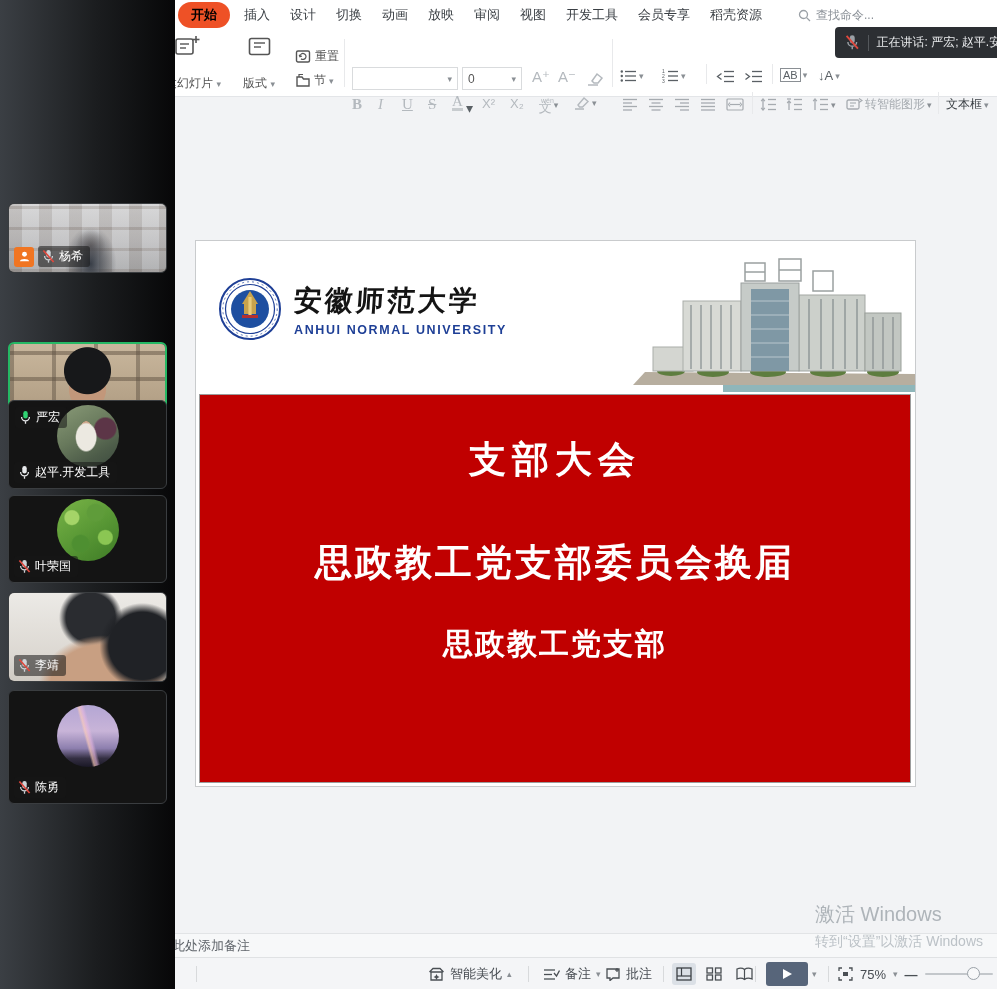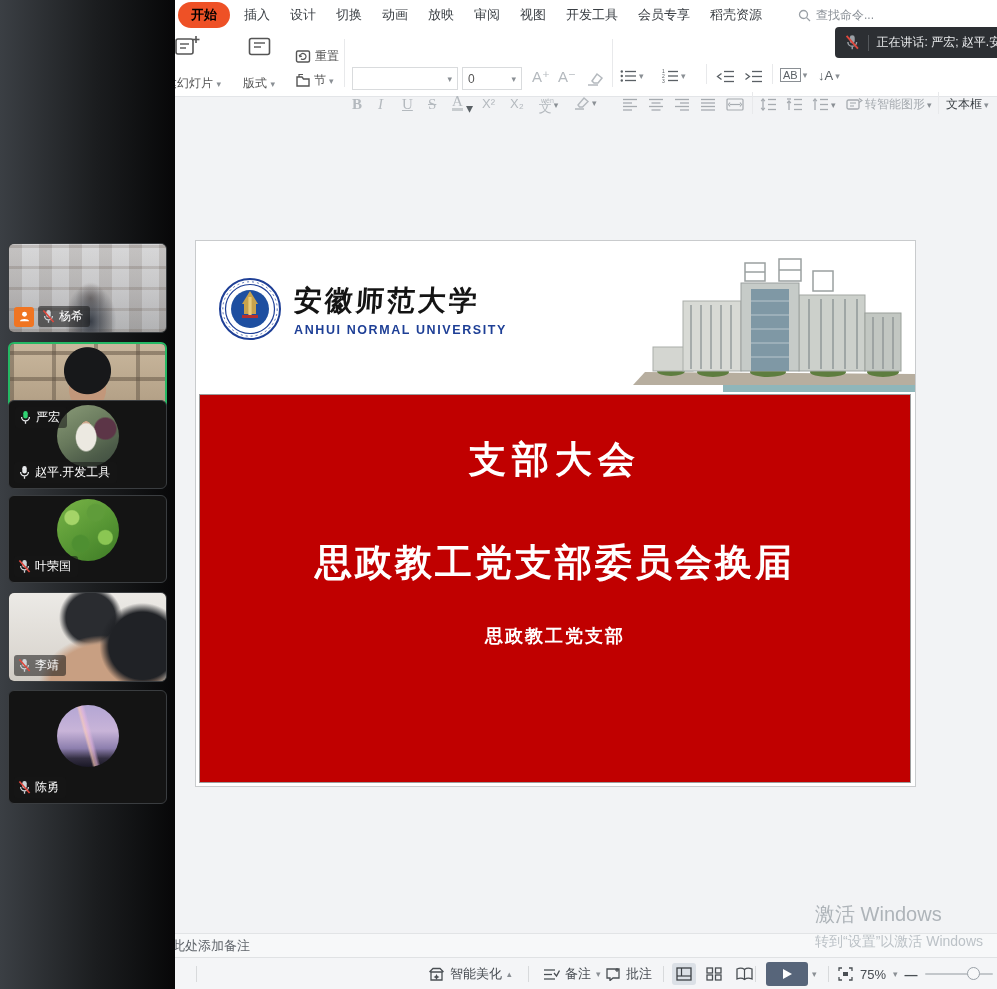--- a/index.html
+++ b/index.html
@@ -37,21 +37,21 @@
   .slide { position:absolute; left:195px; top:142px; width:721px; height:547px; background:#fff; border:1px solid #c9cbcd; }
   .slide-head { position:absolute; top:0; left:0; right:0; height:151px; background:#fff; }
   .logo { position:absolute; left:22px; top:36px; display:flex; align-items:center; gap:12px; }
   .logo-text .cn { font-family:"Liberation Serif","DejaVu Serif",serif; font-weight:bold; font-size:28px; color:#141414; letter-spacing:3px; transform:skewX(-4deg); }
   .logo-text .en { font-size:12.5px; font-weight:bold; color:#1e3f96; letter-spacing:1.6px; margin-top:3px; }
   .building { position:absolute; right:0; bottom:0; }
   .redbox { position:absolute; left:3px; right:4px; top:153px; bottom:3px; background:#c00000; border:1px solid #9b9b9b;
     font-family:"Liberation Serif","DejaVu Serif",serif; color:#fff; text-align:center; }
   .redbox .t1 { position:absolute; top:40px;  width:100%; font-size:37px; font-weight:bold; letter-spacing:6px; }
   .redbox .t2 { position:absolute; top:143px; width:100%; font-size:37px; font-weight:bold; letter-spacing:3px; }
-  .redbox .t3 { position:absolute; top:229px; width:100%; font-size:18px; font-weight:bold; letter-spacing:2px; }
+  .redbox .t3 { position:absolute; top:229px; width:100%; font-size:30px; font-weight:bold; letter-spacing:2px; }
   .redbox .t4 { position:absolute; top:297px; width:100%; font-size:24px; font-weight:bold; }
   
   .wm { position:absolute; z-index:7; pointer-events:none; }
   .wm .l1 { font-size:20px; color:#aeb4b9; }
   .wm .l2 { font-size:14px; color:#bcc2c7; margin-top:5px; white-space:nowrap; }
   
   .notesbar { position:absolute; left:0; right:0; bottom:32px; height:24px; background:#f7f8f9; border-top:1px solid #e2e4e6;
     display:flex; align-items:center; font-size:13px; color:#5f646a; z-index:2; }
   .notesbar span { position:absolute; left:146px; white-space:nowrap; }
   .statusbar { position:absolute; left:0; right:0; bottom:0; height:32px; background:#f4f5f7; border-top:1px solid #e0e2e4; z-index:2; font-size:13px; color:#474c52; }
@@ -540,21 +540,21 @@
       <span class="slider-track">
           <span class="slider-handle"></span>
         </span>
 
     </div>
   </div>
 </div>
 
 <aside class="sidebar">
 
-  <div class="tile" style="top:203px;height:90px;margin-top:40px;">
+  <div class="tile" style="top:203px;height:70px;">
     <div class="v-yangxi"></div>
     <div class="tile-foot">
       <span class="badge">
         <svg width="13" height="13" viewBox="0 0 14 14">
             <circle cx="7" cy="4.6" r="2.6" fill="#fff"></circle>
             <path d="M2 12.2 c.5-3.4 9.5-3.4 10 0 z" fill="#fff"></path>
           </svg>
       </span>
       <span class="name-tag">
         <svg width="13" height="15" viewBox="0 0 14 16" style="color:#cfd3d7;">

